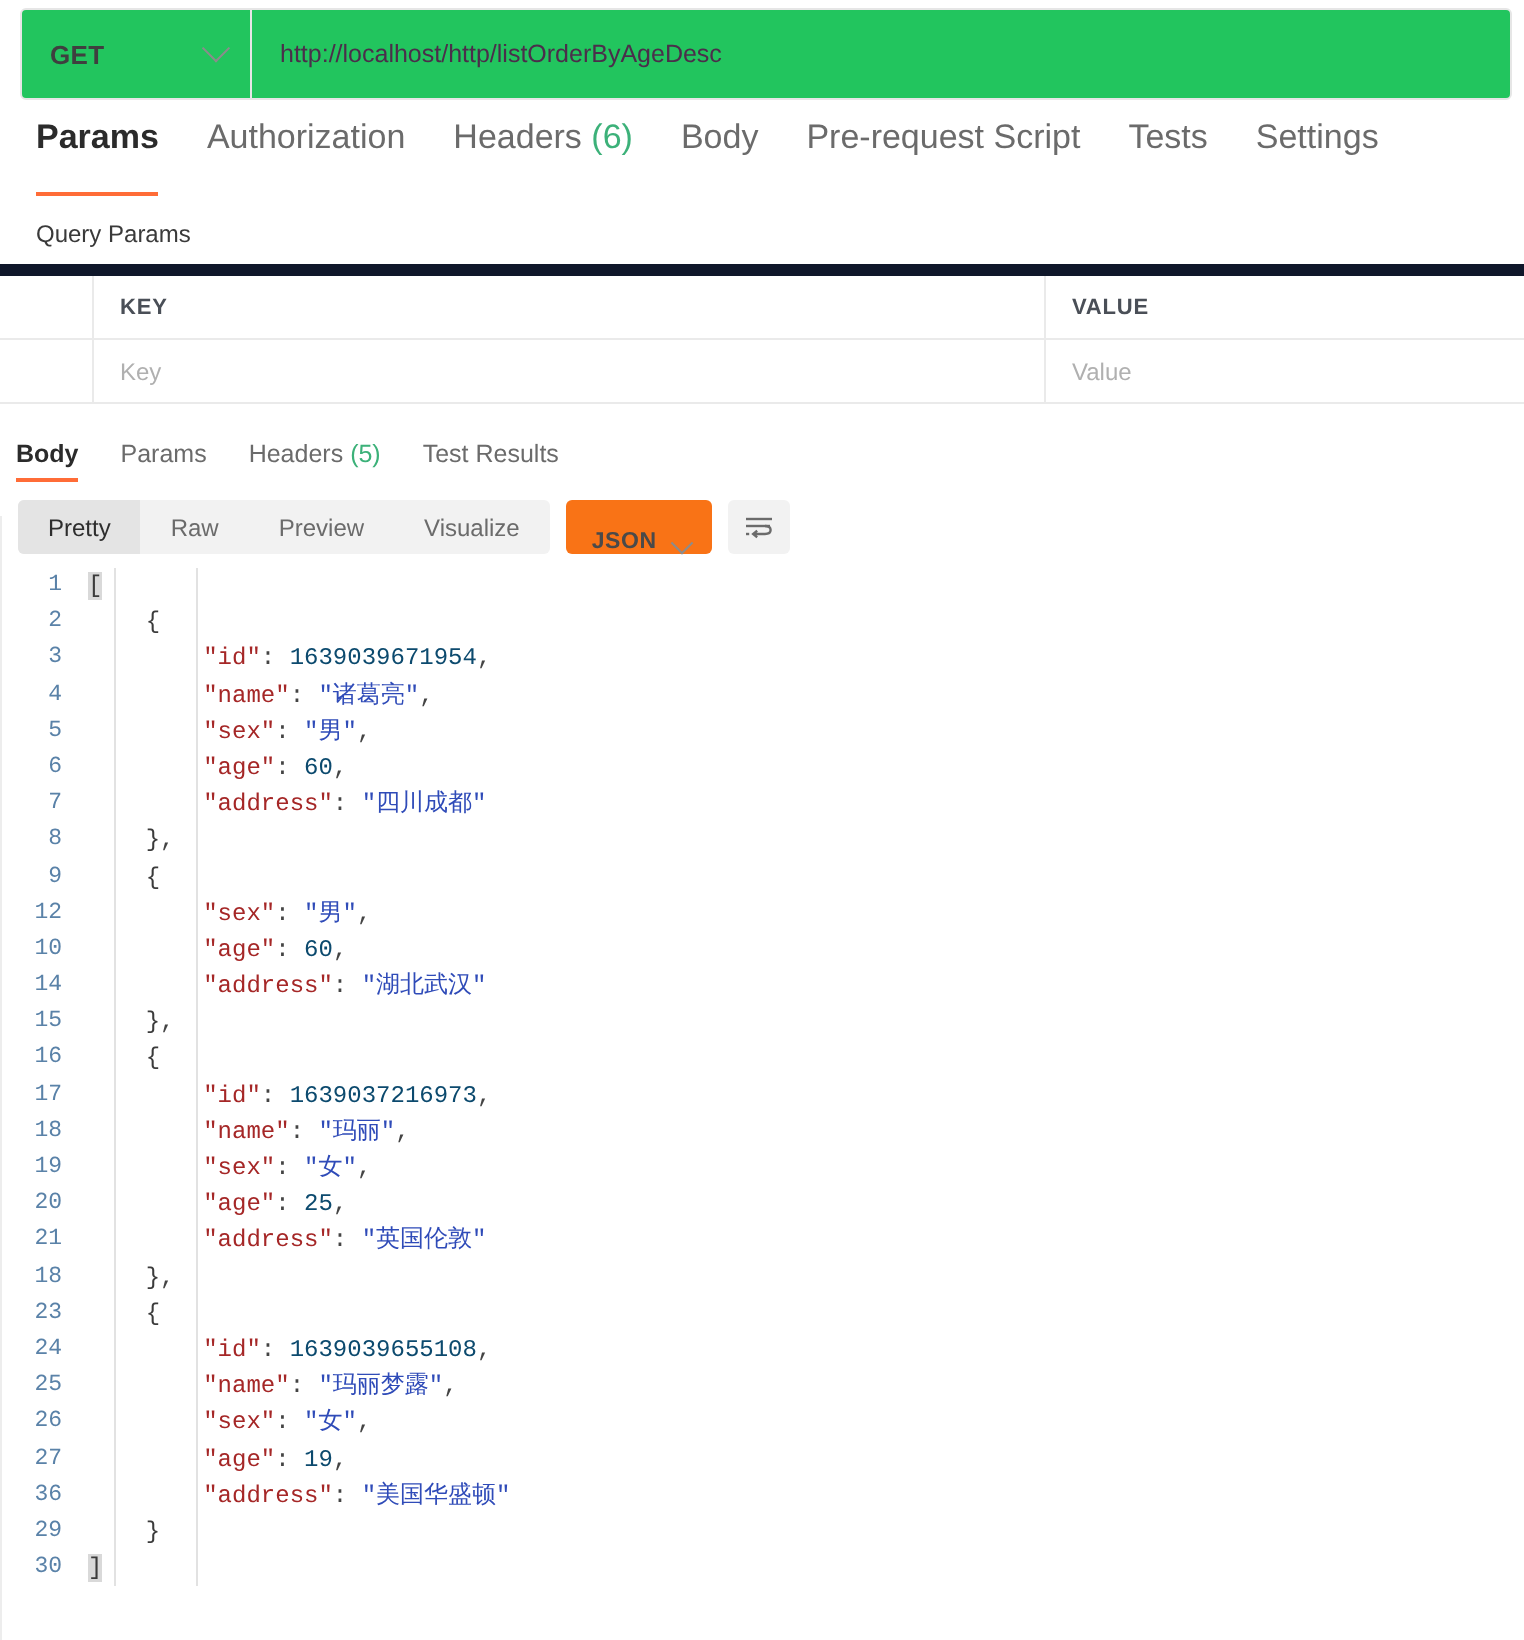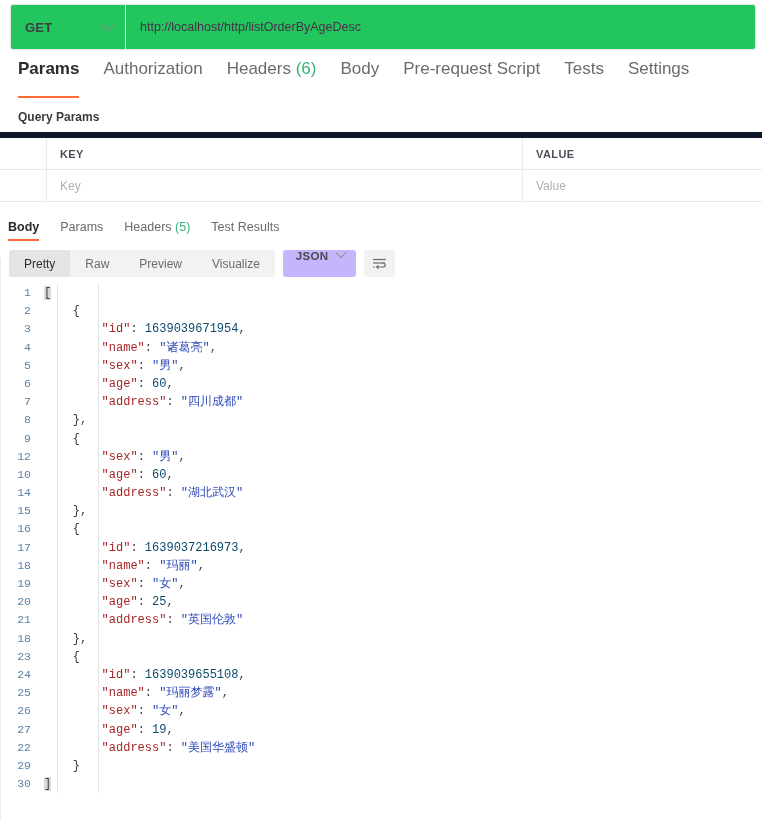--- a/index.html
+++ b/index.html
@@ -91,21 +91,21 @@
     left: 0; right: 0; bottom: 0;
     height: 2px;
     background: #ff6c37;
   }
   .count { color: #3cb179; }
 
   
   .query-params-label {
     padding: 12px 0 8px 18px;
     font-size: 12px;
-    font-weight: bold;
+    font-weight: normal;
     color: #3a3a3a;
   }
 
   
   .params-table {
     border-top: 6px solid #0f172a;
     border-bottom: 1px solid #eaeaea;
   }
   .ptr {
     display: flex;
@@ -179,25 +179,25 @@
     font-size: 12px;
     color: #6b6b6b;
     cursor: pointer;
   }
   .seg.active {
     background: #e4e4e4;
     color: #2d2d2d;
   }
   .format-select {
     display: flex;
-    align-items: flex-start;
+    align-items: flex-end;
     gap: 9px;
     height: 27px;
     padding: 0 11px 0 13px;
-    background: #c4b5fd;
+    background: #f97316;
     border-radius: 3px;
     cursor: pointer;
   }
   .format-label {
     font-size: 11.5px;
     font-weight: bold;
     color: #4a4a4a;
     letter-spacing: .3px;
   }
   .chevron-sm {
@@ -403,19 +403,19 @@
       <div class="jline"><span class="lnum">18</span><span class="jcode"><span>        </span><span class="tok-key">"name"</span><span class="tok-pun">: </span><span class="tok-str">"玛丽"</span><span class="tok-pun">,</span></span></div>
       <div class="jline"><span class="lnum">19</span><span class="jcode"><span>        </span><span class="tok-key">"sex"</span><span class="tok-pun">: </span><span class="tok-str">"女"</span><span class="tok-pun">,</span></span></div>
       <div class="jline"><span class="lnum">20</span><span class="jcode"><span>        </span><span class="tok-key">"age"</span><span class="tok-pun">: </span><span class="tok-num">25</span><span class="tok-pun">,</span></span></div>
       <div class="jline"><span class="lnum">21</span><span class="jcode"><span>        </span><span class="tok-key">"address"</span><span class="tok-pun">: </span><span class="tok-str">"英国伦敦"</span></span></div>
       <div class="jline"><span class="lnum">18</span><span class="jcode"><span>    </span><span class="tok-brk">}</span><span class="tok-pun">,</span></span></div>
       <div class="jline"><span class="lnum">23</span><span class="jcode"><span>    </span><span class="tok-brk">{</span></span></div>
       <div class="jline"><span class="lnum">24</span><span class="jcode"><span>        </span><span class="tok-key">"id"</span><span class="tok-pun">: </span><span class="tok-num">1639039655108</span><span class="tok-pun">,</span></span></div>
       <div class="jline"><span class="lnum">25</span><span class="jcode"><span>        </span><span class="tok-key">"name"</span><span class="tok-pun">: </span><span class="tok-str">"玛丽梦露"</span><span class="tok-pun">,</span></span></div>
       <div class="jline"><span class="lnum">26</span><span class="jcode"><span>        </span><span class="tok-key">"sex"</span><span class="tok-pun">: </span><span class="tok-str">"女"</span><span class="tok-pun">,</span></span></div>
       <div class="jline"><span class="lnum">27</span><span class="jcode"><span>        </span><span class="tok-key">"age"</span><span class="tok-pun">: </span><span class="tok-num">19</span><span class="tok-pun">,</span></span></div>
-      <div class="jline"><span class="lnum">22</span><span class="jcode"><span>        </span><span class="tok-key">"address"</span><span class="tok-pun">: </span><span class="tok-str">"美国华盛顿"</span></span></div>
+      <div class="jline"><span class="lnum">36</span><span class="jcode"><span>        </span><span class="tok-key">"address"</span><span class="tok-pun">: </span><span class="tok-str">"美国华盛顿"</span></span></div>
       <div class="jline"><span class="lnum">29</span><span class="jcode"><span>    </span><span class="tok-brk">}</span></span></div>
       <div class="jline"><span class="lnum">30</span><span class="jcode"><span></span><span class="sel-brk">]</span></span></div>
     </div>
 </div>
 
 <div class="left-edge"></div>
 
 </body></html>

